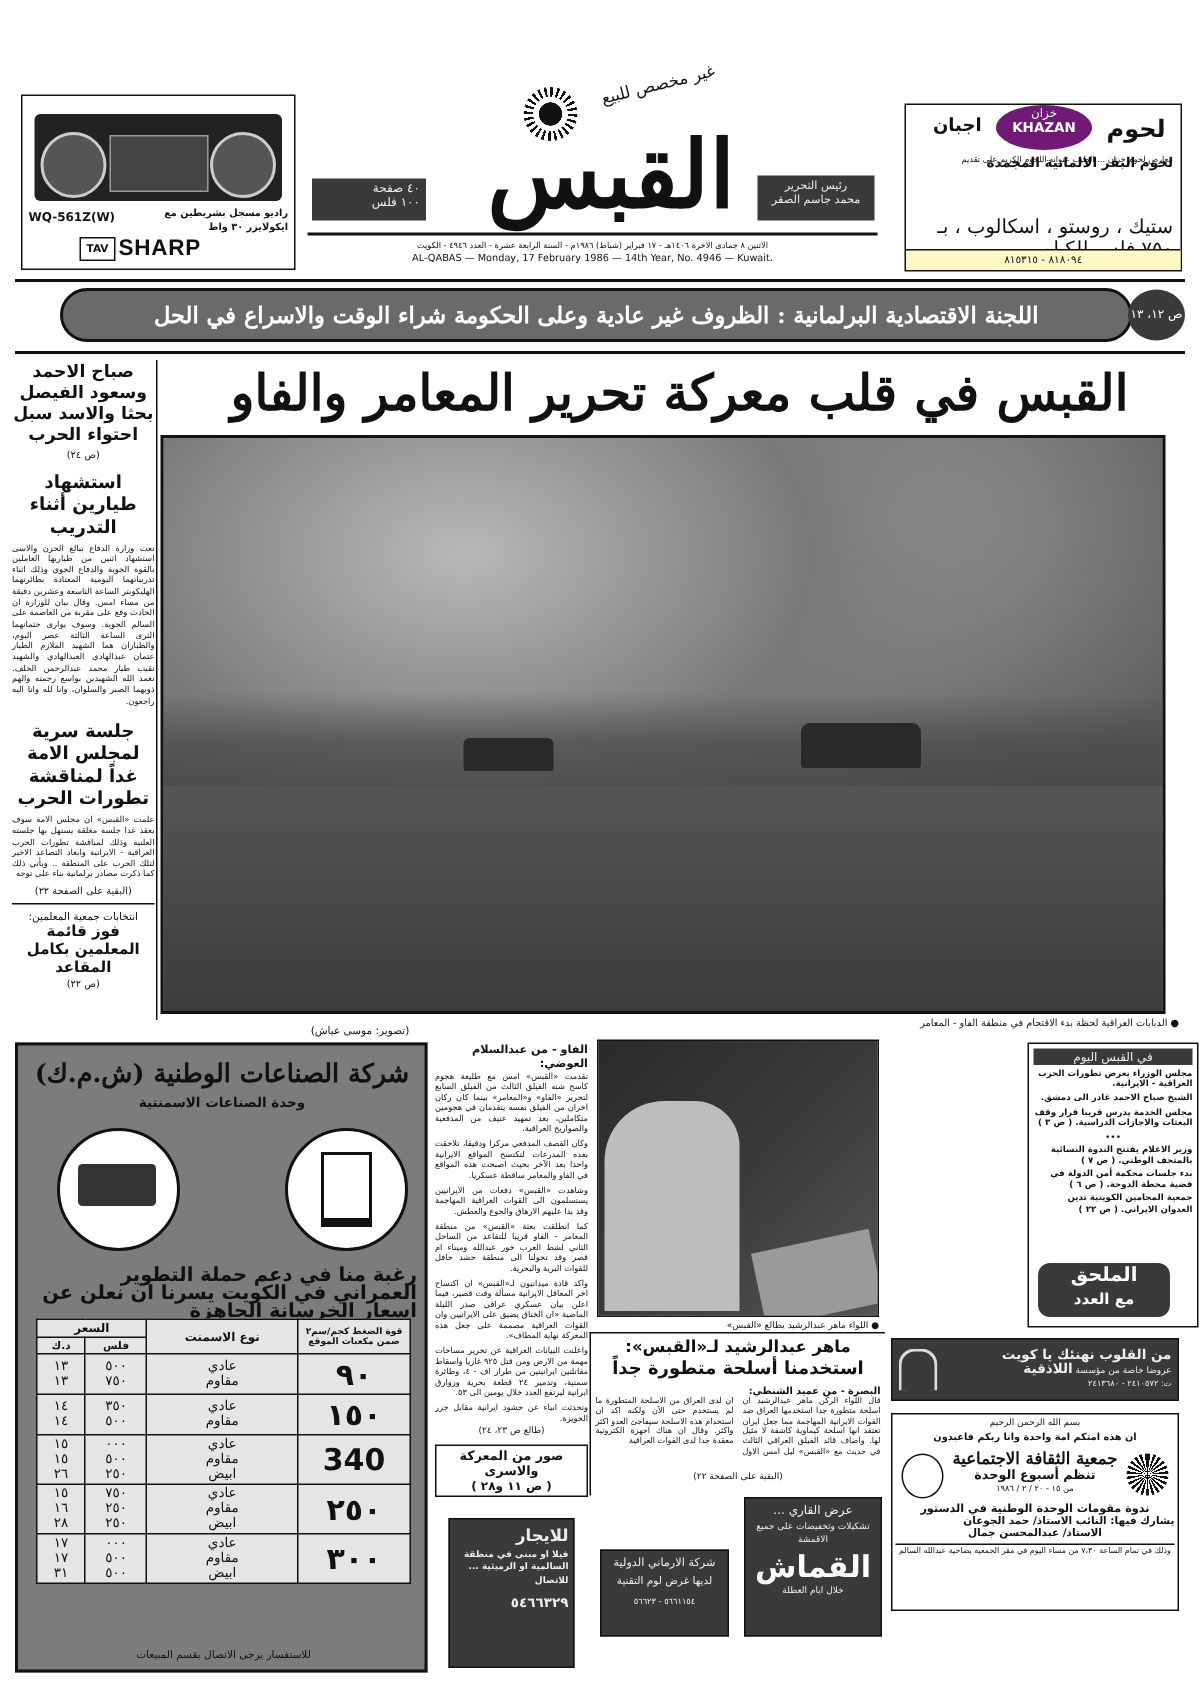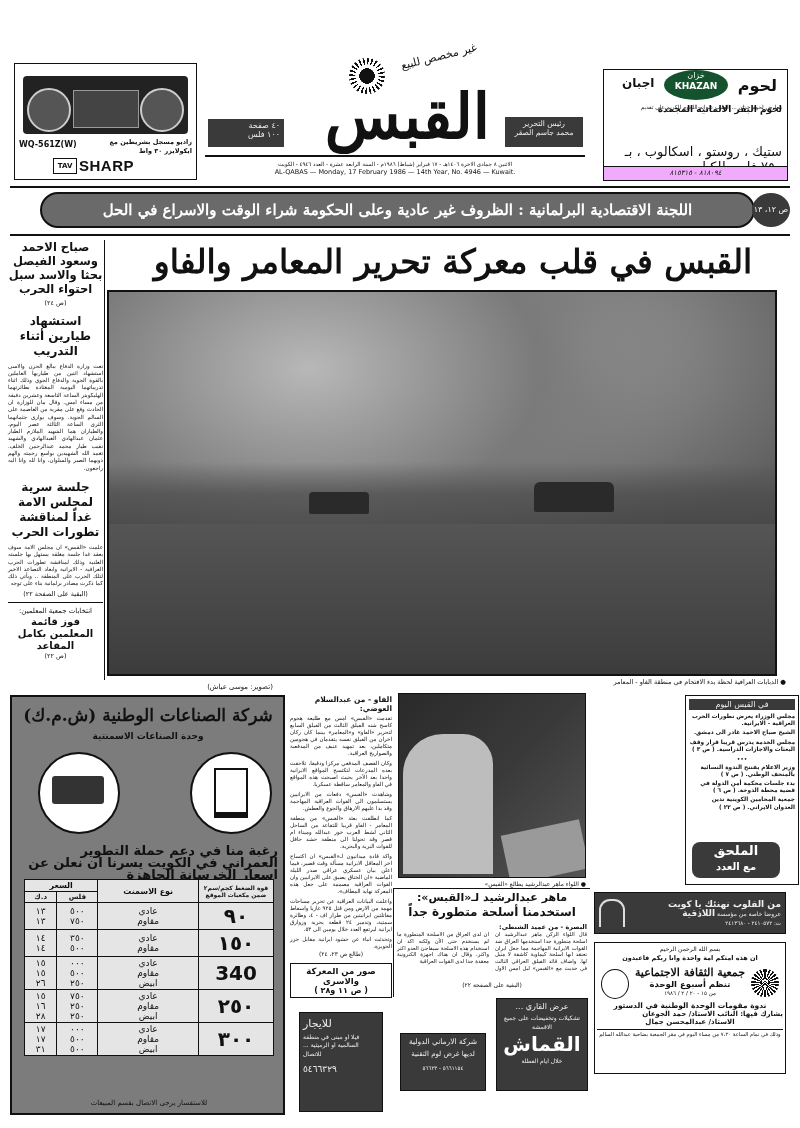--- a/index.html
+++ b/index.html
@@ -47,29 +47,29 @@
   <div>رئيس التحرير</div>
   <div>محمد جاسم الصقر</div>
 </div>
 
 <div class="hr" style="left:205px;top:155px;width:380px;height:2px;"></div>
 <div class="abs tiny" style="left:205px;top:160px;width:380px;text-align:center;direction:rtl;font-size:5.5px;">الاثنين ٨ جمادى الاخرة ١٤٠٦هـ - ١٧ فبراير (شباط) ١٩٨٦م - السنة الرابعة عشرة - العدد ٤٩٤٦ - الكويت</div>
 <div class="abs tiny" style="left:205px;top:168px;width:380px;text-align:center;font-size:6.5px;">AL-QABAS — Monday, 17 February 1986 — 14th Year, No. 4946 — Kuwait.</div>
 
 <div class="abs box" style="left:603px;top:69px;width:185px;height:112px;">
   <div class="abs" style="left:18px;top:6px;font-weight:bold;font-size:12px;">اجبان</div>
-  <div class="abs" style="left:60px;top:0px;width:64px;height:30px;border-radius:50%;background:#14532d;color:#fff;text-align:center;">
+  <div class="abs" style="left:60px;top:0px;width:64px;height:30px;border-radius:50%;background:#701a75;color:#fff;text-align:center;">
     <div style="font-size:8px;line-height:11px;">خزان</div>
     <div style="font-size:9px;font-weight:bold;line-height:11px;">KHAZAN</div>
   </div>
   <div class="abs" style="right:10px;top:6px;font-weight:bold;font-size:16px;">لحوم</div>
   <div class="abs tiny rtl" style="left:6px;top:34px;width:172px;font-size:5.5px;line-height:7px;">معارض لحوم خزان ... الطيب عنوانه اللحوم الكريم على تقديم</div>
   <div class="abs rtl" style="left:6px;top:34px;width:172px;text-align:right;font-weight:bold;font-size:9px;">لحوم البقر الالمانية المجمدة</div>
   <div class="abs rtl" style="left:6px;top:74px;width:172px;text-align:right;font-weight:normal;font-size:13px;">ستيك ، روستو ، اسكالوب ، بـ ٧٥٠ فلس للكيلو</div>
-  <div class="abs" style="left:0;bottom:0;width:100%;height:13px;background:#f0abfc;border-top:1px solid #111;font-size:7px;text-align:center;line-height:13px;direction:rtl;font-style:italic;">٨١٨٠٩٤ - ٨١٥٣١٥</div>
+  <div class="abs" style="left:0;bottom:0;width:100%;height:13px;background:#fef9c3;border-top:1px solid #111;font-size:7px;text-align:center;line-height:13px;direction:rtl;">٨١٨٠٩٤ - ٨١٥٣١٥</div>
 </div>
 
 <div class="hr" style="left:10px;top:186px;width:780px;height:2px;"></div>
 
 <div class="abs" style="left:40px;top:192px;width:715px;height:36px;background:#6a6a6a;border:2px solid #111;border-radius:18px;box-sizing:border-box;color:#fff;direction:rtl;text-align:center;font-weight:bold;font-size:15px;line-height:32px;font-family:'DejaVu Serif',serif;">
   <span>اللجنة الاقتصادية البرلمانية : الظروف غير عادية وعلى الحكومة شراء الوقت والاسراع في الحل</span>
 </div>
 <div class="abs" style="left:752px;top:193px;width:38px;height:34px;border-radius:50%;background:#3a3a3a;color:#fff;font-size:8px;text-align:center;line-height:34px;direction:rtl;">ص ١٢، ١٣</div>
 
 <div class="hr" style="left:10px;top:234px;width:780px;height:2px;"></div>
@@ -222,21 +222,21 @@
   <div class="tiny" style="font-size:5.5px;line-height:7px;text-align:justify;margin-bottom:3px;">وشاهدت «القبس» دفعات من الايرانيين يستسلمون الى القوات العراقية المهاجمة وقد بدا عليهم الارهاق والجوع والعطش.</div>
   <div class="tiny" style="font-size:5.5px;line-height:7px;text-align:justify;margin-bottom:3px;">كما انطلقت بعثة «القبس» من منطقة المعامر - الفاو قريبا للتقاعد من الساحل الثاني لشط العرب خور عبدالله وميناء ام قصر وقد تحولنا الى منطقة حشد حافل للقوات البرية والبحرية.</div>
   <div class="tiny" style="font-size:5.5px;line-height:7px;text-align:justify;margin-bottom:3px;">واكد قادة ميدانيون لـ«القبس» ان اكتساح اخر المعاقل الايرانية مسألة وقت قصير، فيما اعلن بيان عسكري عراقي صدر الليلة الماضية «ان الخناق يضيق على الايرانيين وان القوات العراقية مصممة على جعل هذه المعركة نهاية المطاف».</div>
   <div class="tiny" style="font-size:5.5px;line-height:7px;text-align:justify;margin-bottom:3px;">واعلنت البيانات العراقية عن تحرير مساحات مهمة من الارض ومن قتل ٩٢٥ غازيا واسقاط مقاتلتين ايرانيتين من طراز اف - ٤، وطائرة سمتية، وتدمير ٢٤ قطعة بحرية وزوارق ايرانية ليرتفع العدد خلال يومين الى ٥٣.</div>
   <div class="tiny" style="font-size:5.5px;line-height:7px;text-align:justify;">وتحدثت انباء عن حشود ايرانية مقابل جزر الحويزة.</div>
   <div class="tiny" style="font-size:6px;text-align:center;">(طالع ص ٢٣، ٢٤)</div>
   <div class="box" style="margin-top:4px;text-align:center;padding:2px;">
     <div style="font-weight:bold;font-size:8.5px;">صور من المعركة والاسرى</div>
     <div style="font-weight:bold;font-size:8px;">( ص ١١ و٢٨ )</div>
   </div>
-  <div class="dark" style="margin:14px auto 0;width:84px;height:100px;text-align:left;padding:4px 3px;box-sizing:border-box;border:1px solid #111;">
+  <div class="dark" style="margin:14px auto 0;width:84px;height:100px;text-align:right;padding:4px 3px;box-sizing:border-box;border:1px solid #111;font-weight:bold;">
     <div style="font-size:11px;">للايجار</div>
     <div class="tiny" style="font-size:6px;margin-top:3px;">فيلا او مبنى في منطقة السالمية او الرميثية ... للاتصال</div>
     <div style="font-size:9px;margin-top:6px;">٥٤٦٦٣٢٩</div>
   </div>
 </div>
 
 <div class="abs" style="left:398px;top:693px;width:188px;height:185px;background:linear-gradient(135deg,#2a2a2a 0%,#3a3a3a 50%,#555 100%);border:1.5px solid #111;box-sizing:border-box;overflow:hidden;">
   <div class="abs" style="left:4px;top:40px;width:90px;height:140px;background:#bdbdbd;border-radius:40px 30px 0 0;"></div>
   <div class="abs" style="right:0;bottom:0;width:80px;height:50px;background:#9a9a9a;transform:rotate(-12deg);"></div>
 </div>

